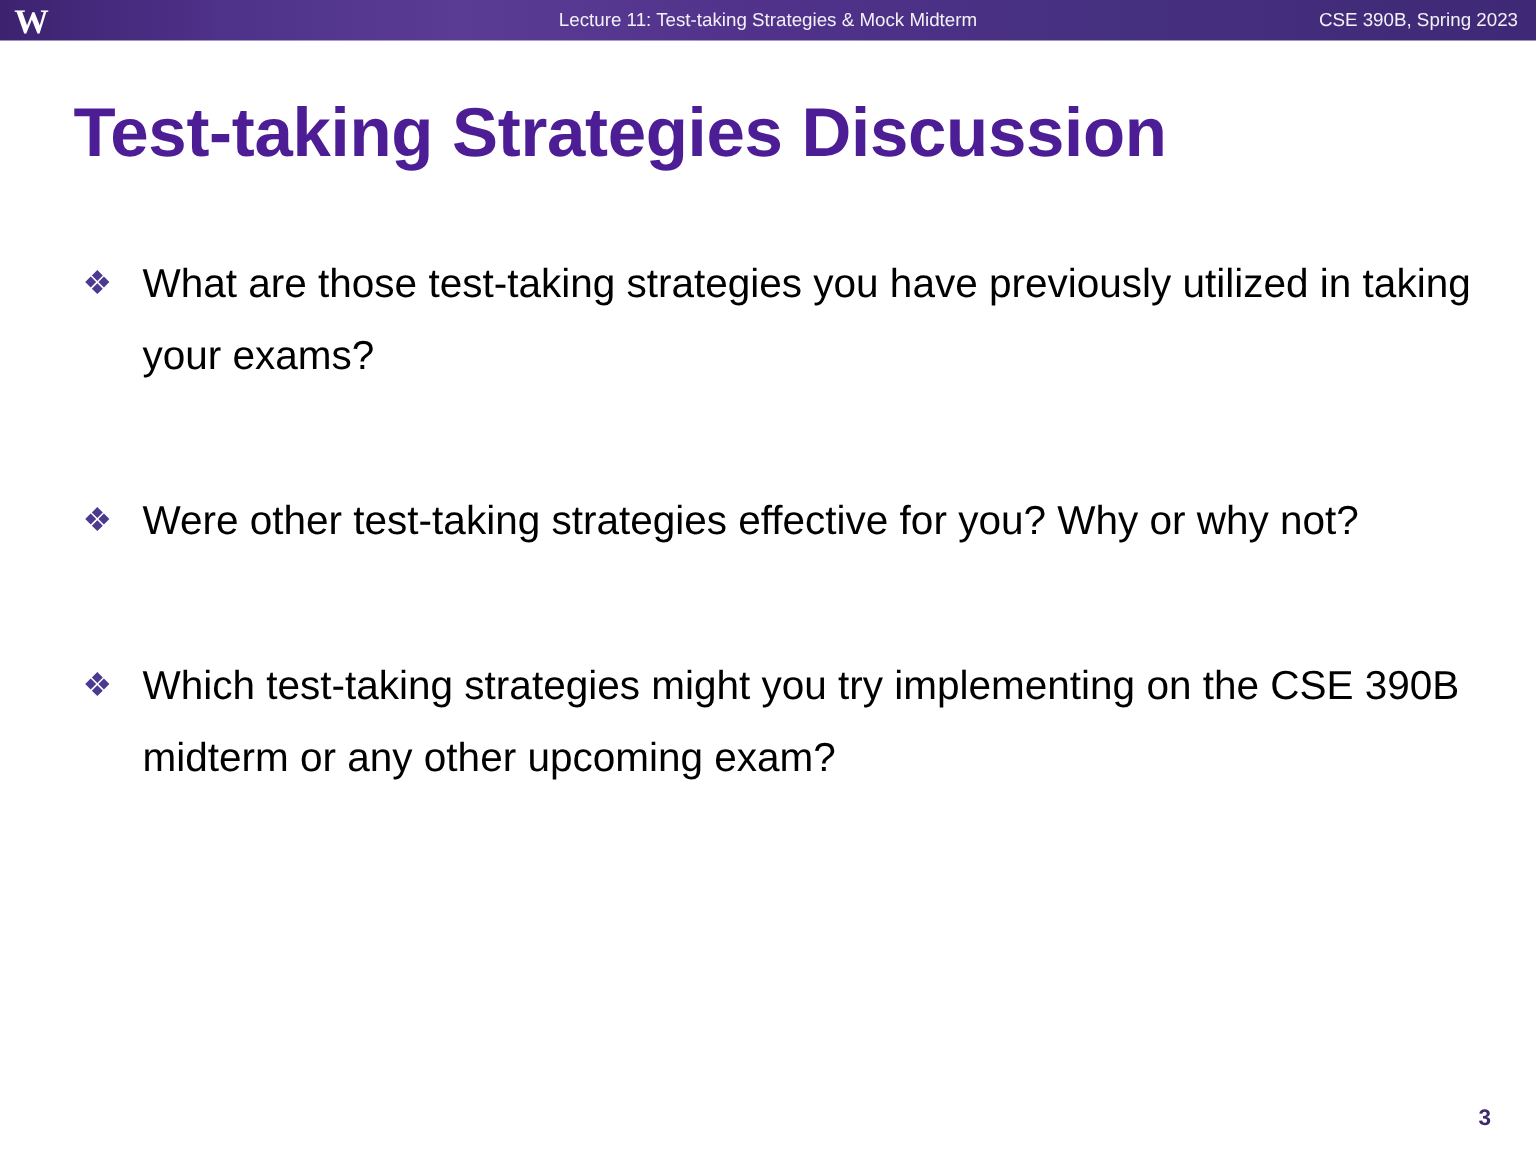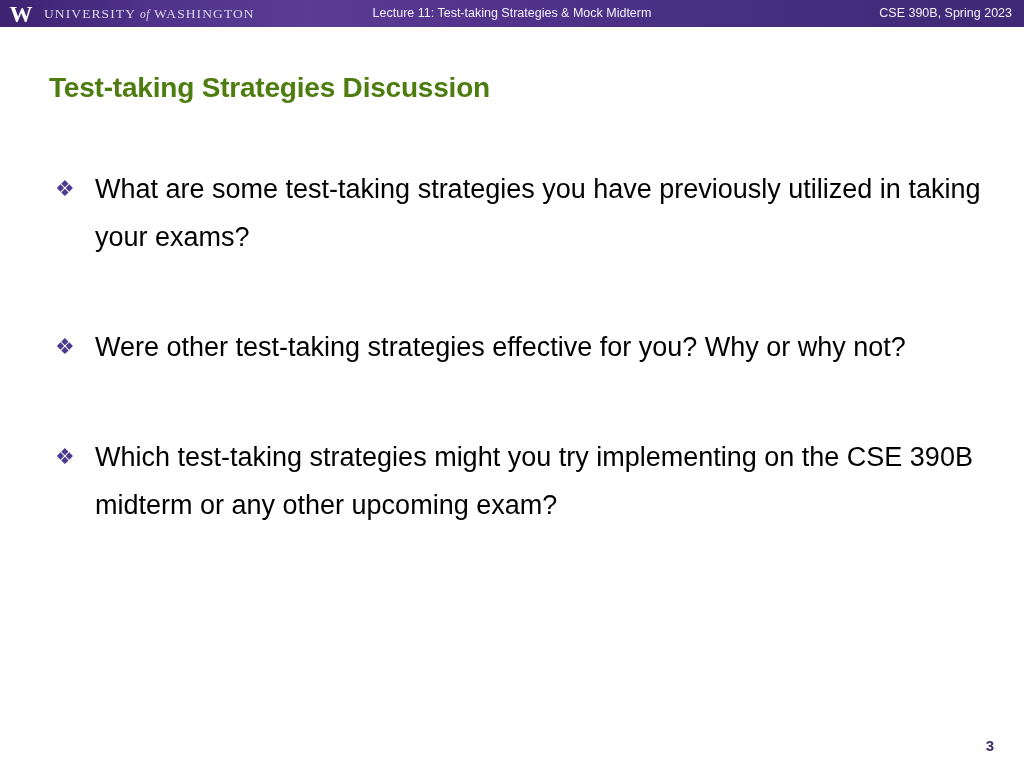--- a/index.html
+++ b/index.html
@@ -79,23 +79,23 @@
     font-size: 12.5px;
     white-space: nowrap;
   }
 
   
   .slide-title {
     position: absolute;
     left: 49px;
     top: 64px;
     width: 880px;
-    font-size: 28px;
+    font-size: 46px;
     font-weight: bold;
-    color: #4d7c0f;
+    color: #4c1d95;
     letter-spacing: -0.2px;
     line-height: 48px;
     white-space: nowrap;
   }
 
   .bullet-list {
     position: absolute;
     left: 55px;
     top: 165px;
     width: 930px;
@@ -138,37 +138,34 @@
 <body>
 
 <div class="header-bar">
 
   <div class="uw-brand">
     <span class="uw-w">
       <svg width="30" height="22" viewBox="0 0 30 22" aria-hidden="true">
         <text x="15" y="19" text-anchor="middle" font-family="Liberation Serif, serif" font-size="23" font-weight="bold" fill="#ffffff">W</text>
       </svg>
     </span>
-    <span class="uw-wordmark"><span>UNIVERSITY</span>
-      <span class="of">of</span>
-      <span>WASHINGTON</span></span>
   </div>
 
   <div class="header-center">Lecture 11: Test-taking Strategies &amp; Mock Midterm</div>
 
   <div class="header-right">CSE 390B, Spring 2023</div>
 </div>
 
 <div class="slide-title">Test-taking Strategies Discussion</div>
 
 <div class="bullet-list">
 
   <div class="bullet-item">
     <span class="bullet-marker">❖</span>
-    <span class="bullet-text">What are some test-taking strategies you have previously utilized in taking your exams?</span>
+    <span class="bullet-text">What are those test-taking strategies you have previously utilized in taking your exams?</span>
   </div>
 
   <div class="bullet-item">
     <span class="bullet-marker">❖</span>
     <span class="bullet-text">Were other test-taking strategies effective for you? Why or why not?</span>
   </div>
 
   <div class="bullet-item">
     <span class="bullet-marker">❖</span>
     <span class="bullet-text">Which test-taking strategies might you try implementing on the CSE 390B midterm or any other upcoming exam?</span>

